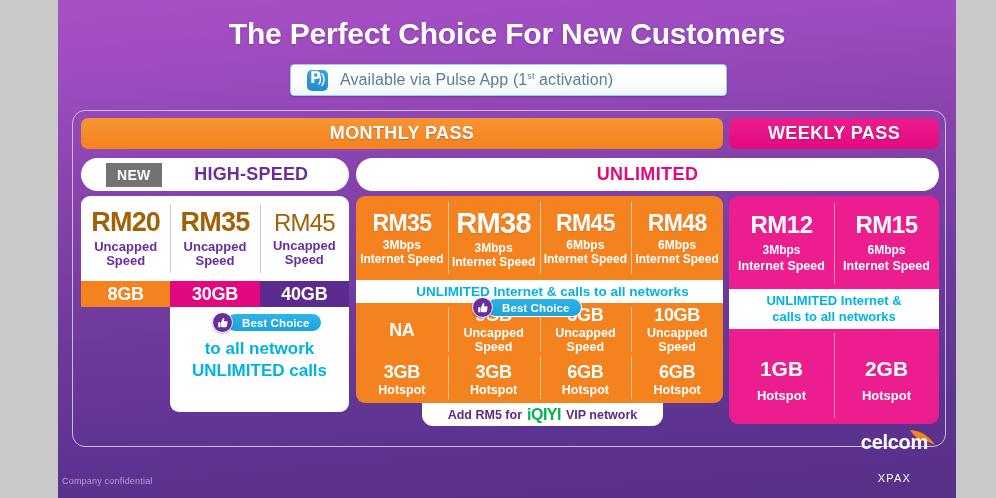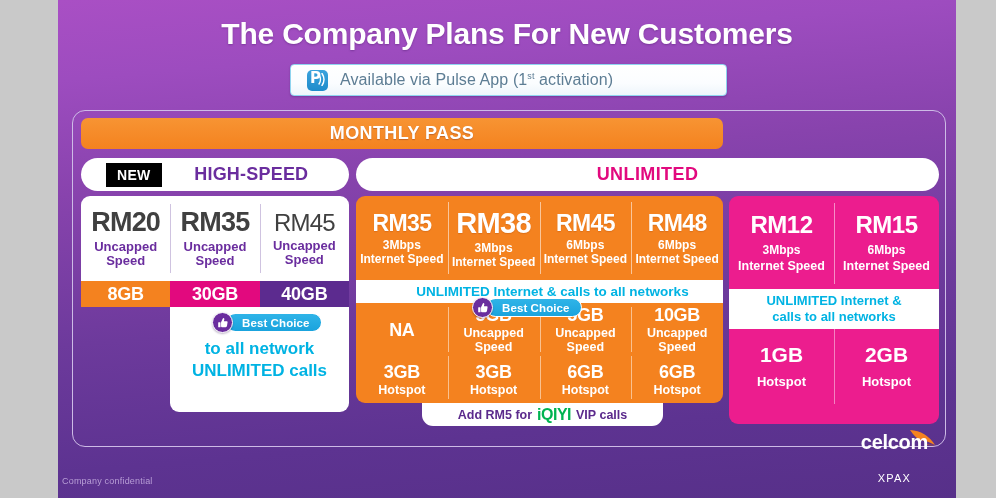--- a/index.html
+++ b/index.html
@@ -101,21 +101,21 @@
   
   .hs-head {
     position: absolute;
     left: 8px; top: 47px; width: 268px; height: 33px;
     background: #fff;
     border-radius: 17px;
     display: flex; align-items: center;
   }
   .new-badge {
     margin-left: 25px;
-    background: #000000;
+    background: #737373;
     color: #fff;
     font-size: 14px; font-weight: bold;
     padding: 4px 11px 4px 11px;
     letter-spacing: .3px;
   }
   .hs-label {
     flex: 1;
     text-align: center;
     color: #6a2d9e;
     font-size: 18px;
@@ -150,21 +150,21 @@
     flex: 1;
     display: flex; flex-direction: column;
     align-items: center; justify-content: center;
     position: relative;
   }
   .hs-cell + .hs-cell::before {
     content: ""; position: absolute; left: 0; top: 8px; bottom: 8px;
     width: 1px; background: #cfc3e0;
   }
   .hs-price {
-    color: #404040;
+    color: #a16207;
     font-size: 27px; font-weight: bold;
     letter-spacing: -0.8px;
     line-height: 1;
   }
   .hs-price.small { font-size: 24px; font-weight: normal; }
   .hs-sub {
     color: #6a2d9e;
     font-size: 13px; font-weight: bold;
     line-height: 1.05;
     text-align: center;
@@ -315,21 +315,21 @@
   .wk-mbps { font-size: 12px; font-weight: bold; margin-top: 6px; }
   .wk-speed { font-size: 12.5px; font-weight: bold; margin-top: 2px; }
   .wk-banner {
     position: absolute; top: 93px; left: 0; width: 210px; height: 40px;
     background: #fff;
     display: flex; flex-direction: column;
     align-items: center; justify-content: center;
     color: #00b3e3; font-size: 13px; font-weight: bold; line-height: 1.25;
     text-align: center;
   }
-  .wk-hotspots { position: absolute; top: 123px; left: 0; width: 210px; height: 95px; display: flex; border-radius: 31px; }
+  .wk-hotspots { position: absolute; top: 137px; left: 0; width: 210px; height: 95px; display: flex; border-radius: 31px; }
   .wk-hcell {
     flex: 1; position: relative;
     display: flex; flex-direction: column;
     align-items: center; justify-content: center;
     color: #fff;
   }
   .wk-hcell + .wk-hcell::before {
     content: ""; position: absolute; left: 0; top: 0; bottom: 10px;
     width: 1px; background: rgba(255,255,255,.45);
   }
@@ -391,36 +391,37 @@
     font-size: 11px; font-weight: normal; color: #ffffff;
     letter-spacing: 1.2px; margin-top: 20px;
   }
   .swoosh { position: absolute; right: 18px; bottom: 48px; }
 </style>
 </head>
 <body>
 
 <div id="slide">
 
-  <div class="title">The Company Plans For New Customers</div>
+  <div class="title">The Perfect Choice For New Customers</div>
 
   <div class="pulse-banner">
     <span class="pulse-icon">
       <span class="p">P</span>
       <svg class="waves" viewBox="0 0 9 13">
         <path d="M2 2 Q5 6.5 2 11" stroke="#ffffff" stroke-width="1.4" fill="none" stroke-linecap="round"></path>
         <path d="M5 0.5 Q9 6.5 5 12.5" stroke="#ffffff" stroke-width="1.4" fill="none" stroke-linecap="round"></path>
       </svg>
     </span>
     <span class="pulse-text"><span>Available via Pulse App (1</span><sup>st</sup><span> activation)</span></span>
   </div>
 
   <div class="frame">
 
     <div class="pass-bar monthly-bar">MONTHLY PASS</div>
+    <div class="pass-bar weekly-bar">WEEKLY PASS</div>
 
     <div class="hs-head">
       <span class="new-badge">NEW</span>
       <span class="hs-label">HIGH-SPEED</span>
     </div>
 
     <div class="unl-head">UNLIMITED</div>
 
     <div class="hs-block">
       <div class="hs-prices">
@@ -508,21 +509,21 @@
         </div>
         <div class="unl-rcell">
           <div class="unl-big">6GB</div>
           <div class="unl-small">Hotspot</div>
         </div>
       </div>
 
       <div class="iqiyi">
         <span>Add RM5 for</span>
         <span class="logo">iQIYI</span>
-        <span>VIP calls</span>
+        <span>VIP network</span>
       </div>
     </div>
 
     <div class="wk-block">
       <div class="wk-prices">
         <div class="wk-cell">
           <div class="wk-price">RM12</div>
           <div class="wk-mbps">3Mbps</div>
           <div class="wk-speed">Internet Speed</div>
         </div>

